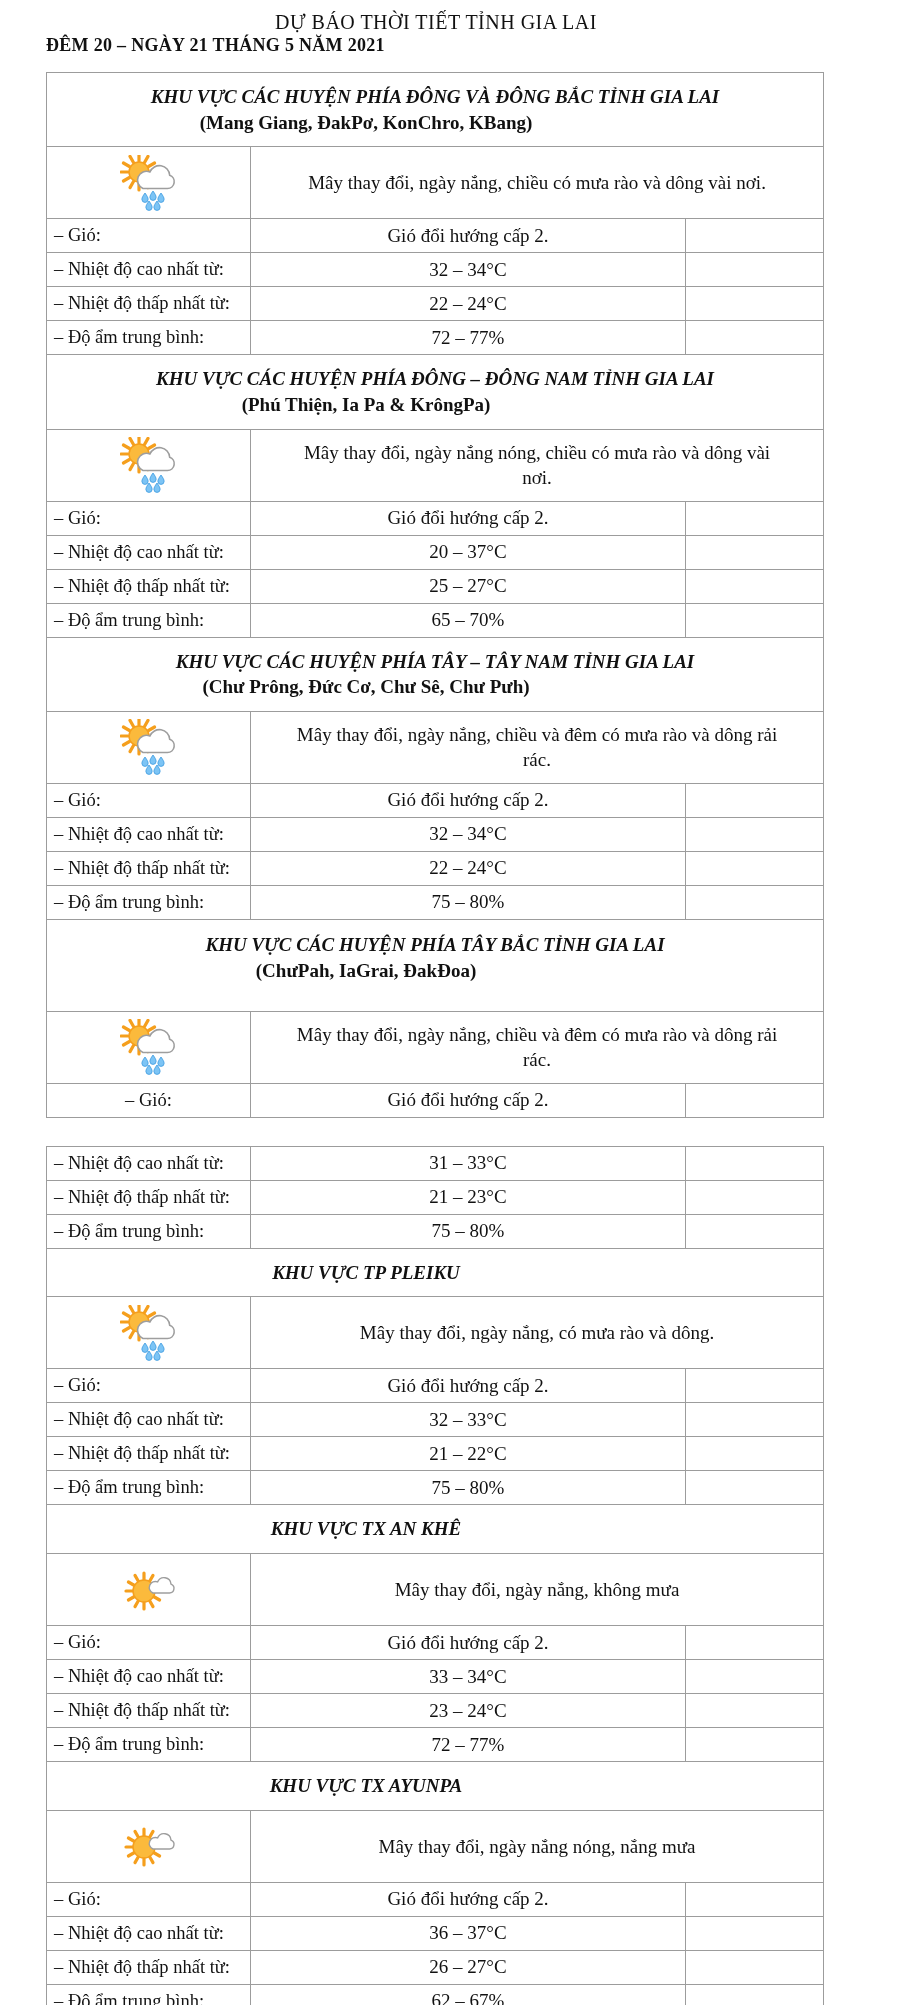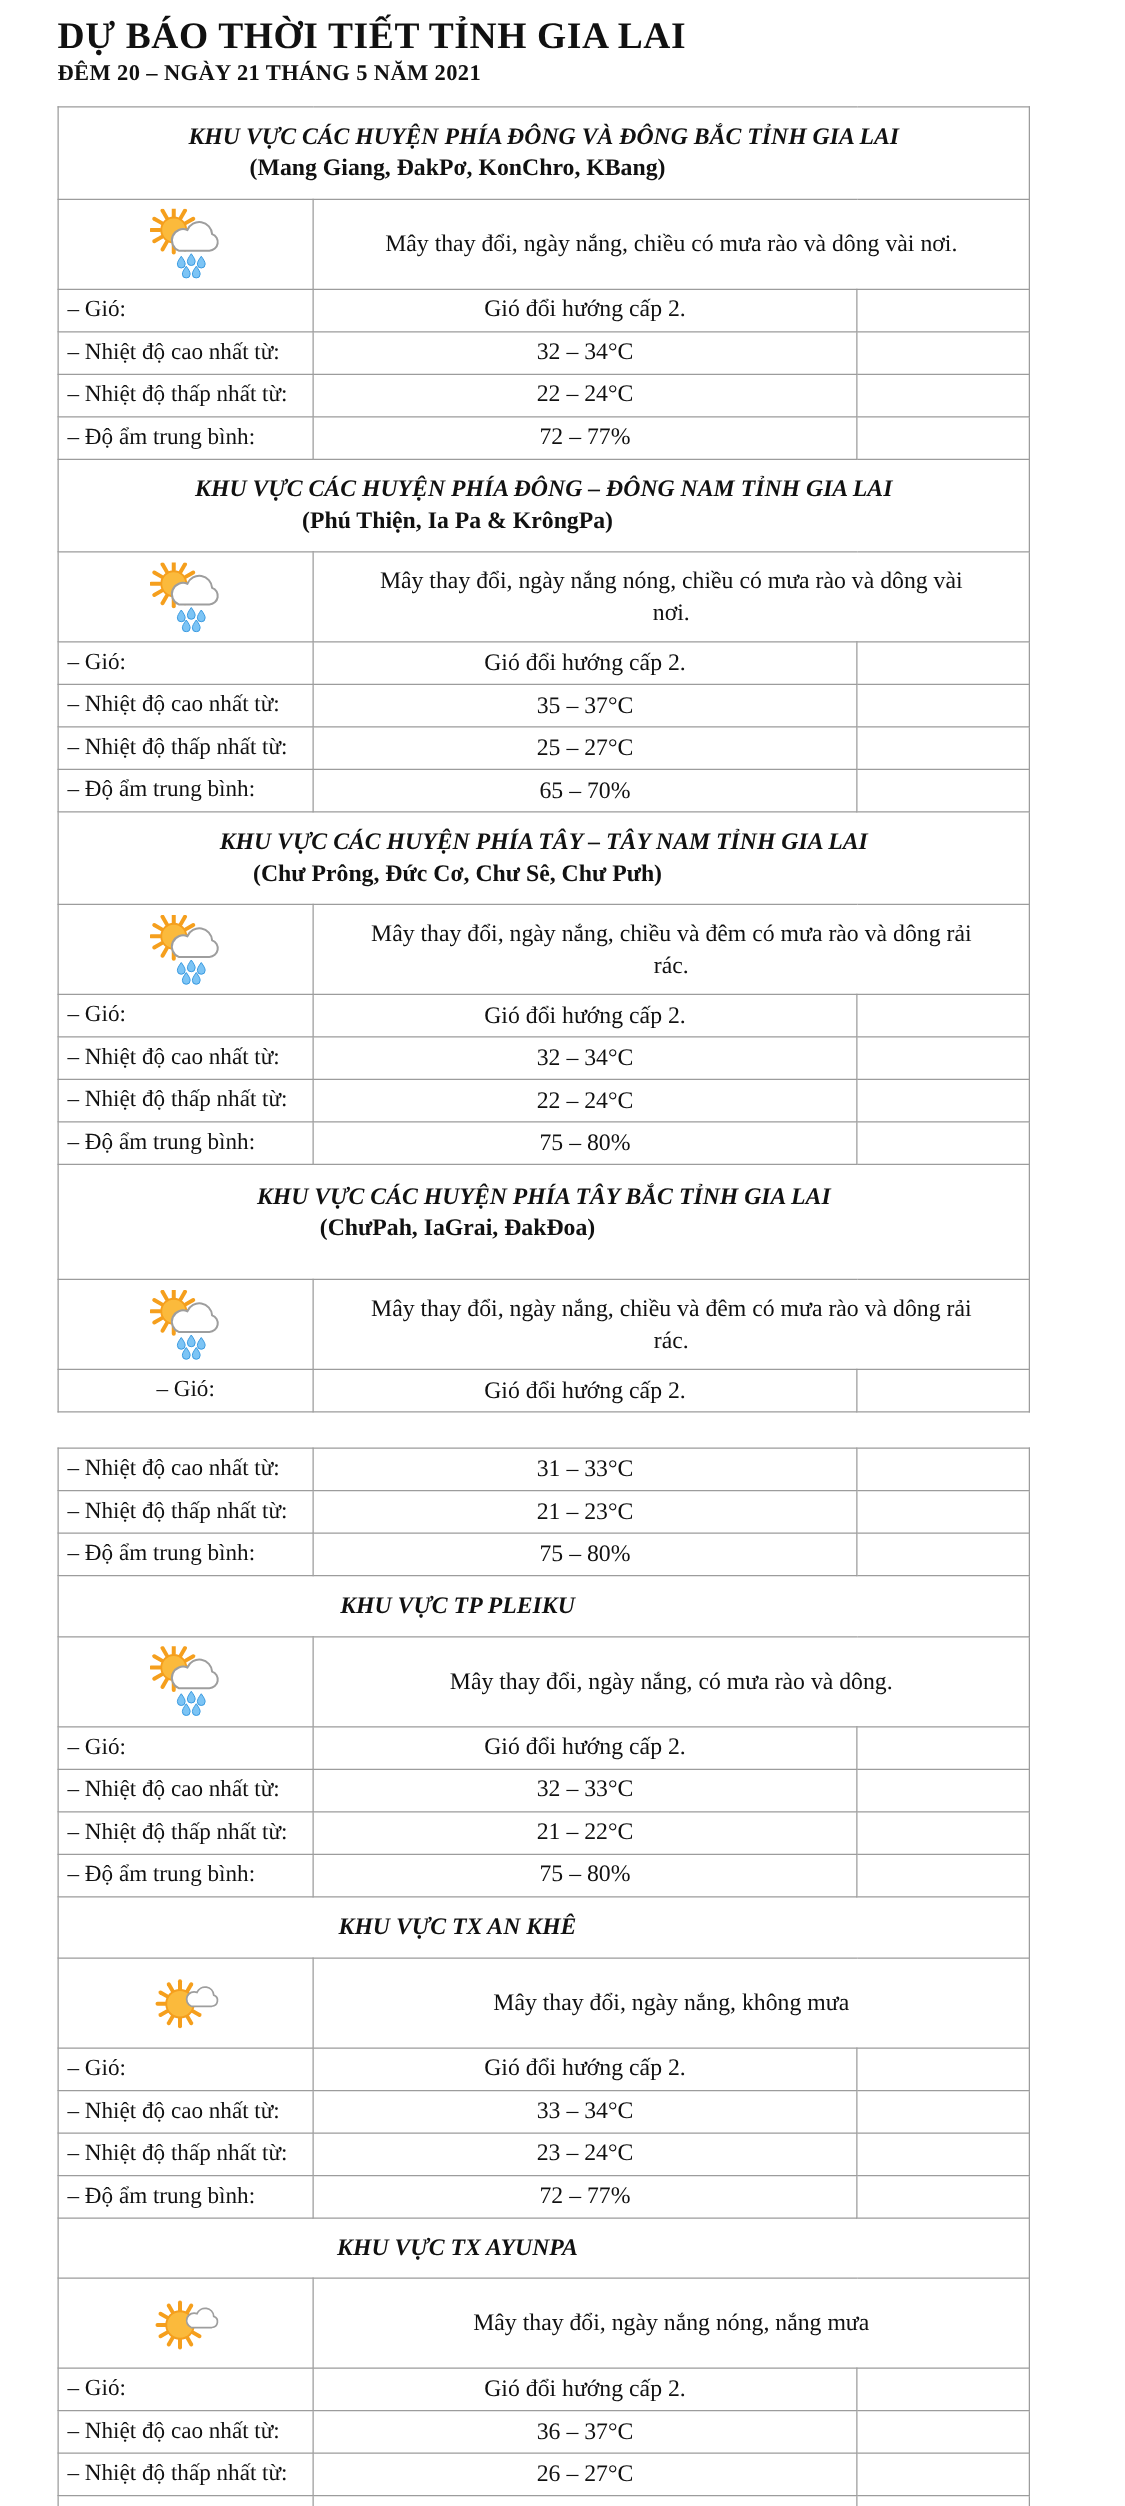--- a/index.html
+++ b/index.html
@@ -1,22 +1,22 @@
 <!DOCTYPE html>
 <html lang="vi"><head>
 <meta charset="utf-8">
 <style>
   *{margin:0;padding:0;box-sizing:border-box}
   html,body{background:#fff}
   body{width:900px;height:2005px;overflow:hidden;
        font-family:"Liberation Serif","DejaVu Serif",serif;color:#111}
   .page{position:relative;width:900px;height:2005px;background:#fff}
 
-  .doc-title{margin:10px 0 0 46px;width:780px;text-align:left;
-             font-size:30px;font-weight:bold;letter-spacing:.5px;line-height:1.25}
+  .doc-title{margin:10px 0 0 46px;width:780px;text-align:center;
+             font-size:20px;font-weight:normal;letter-spacing:.5px;line-height:1.25}
   .doc-sub{margin:0 0 16px 46px;width:780px;
            font-size:18px;font-weight:bold;letter-spacing:.3px}
 
   table.fc{border-collapse:collapse;table-layout:fixed;width:777px;
            margin-left:46px;font-size:19px;color:#111}
   table.fc td{border:1px solid #9c9c9c;vertical-align:middle;background:#fff}
 
   .hdr{ text-align:center;font-weight:bold;font-style:italic;padding:11px 0;line-height:1.35}
   .hdr-long{height:62px}
   .hdr-short{height:38px}
@@ -145,21 +145,21 @@
       </td>
       <td colspan="2" class="desc">Mây thay đổi, ngày nắng nóng, chiều có mưa rào và dông vài nơi.</td>
     </tr>
     <tr class="lbl-row">
       <td class="lbl">– Gió:</td>
       <td class="val">Gió đổi hướng cấp 2.</td>
       <td class="fill"></td>
     </tr>
     <tr class="lbl-row">
       <td class="lbl">– Nhiệt độ cao nhất từ:</td>
-      <td class="val">35 – 37°C</td>
+      <td class="val">20 – 37°C</td>
       <td class="fill"></td>
     </tr>
     <tr class="lbl-row">
       <td class="lbl">– Nhiệt độ thấp nhất từ:</td>
       <td class="val">25 – 27°C</td>
       <td class="fill"></td>
     </tr>
     <tr class="lbl-row">
       <td class="lbl">– Độ ẩm trung bình:</td>
       <td class="val">65 – 70%</td>

